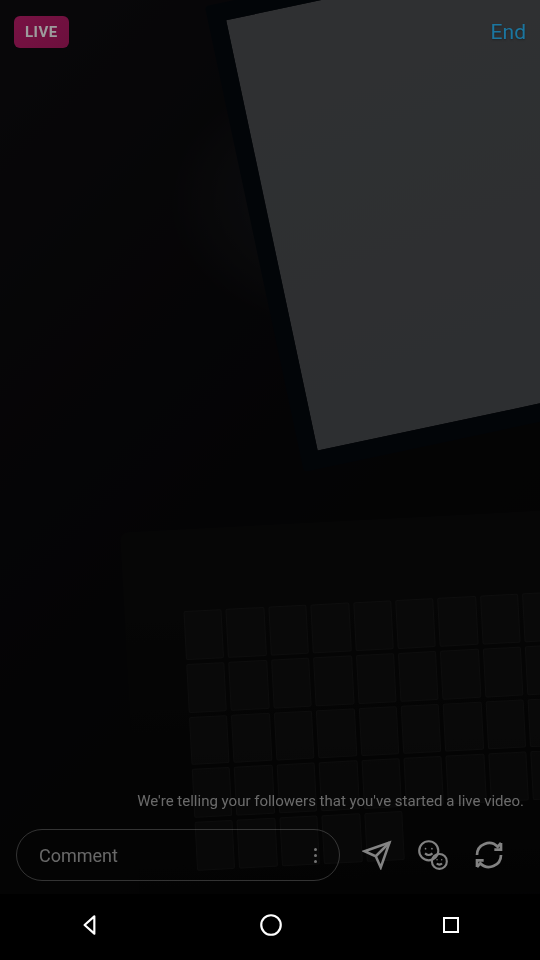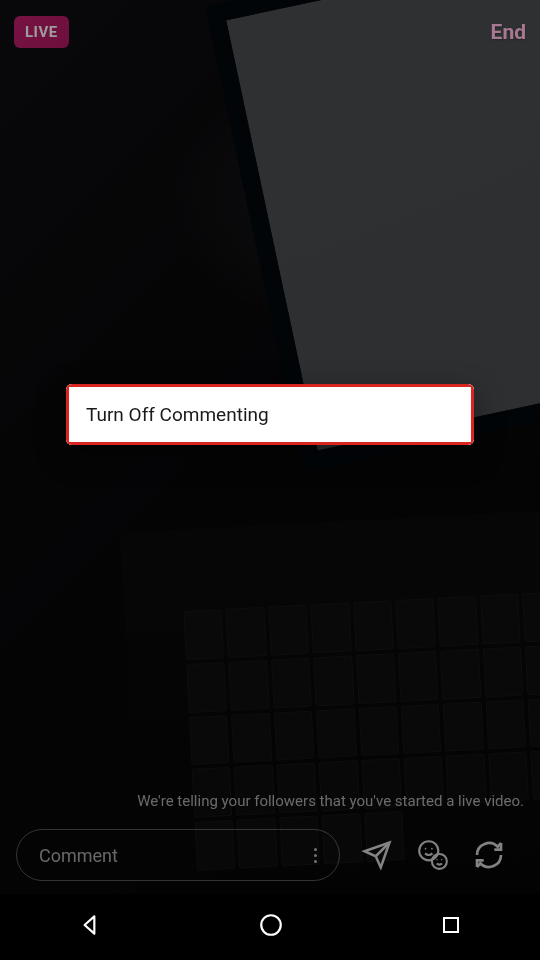--- a/index.html
+++ b/index.html
@@ -71,23 +71,23 @@
     background: linear-gradient(135deg, #c21b6b, #b01560);
     color: #fff;
     font-size: 15px;
     font-weight: 700;
     padding: 7px 11px;
     border-radius: 6px;
     letter-spacing: 0.5px;
     opacity: 0.6;
   }
   .end-btn {
-    color: #f9a8d4;
+    color: #0ea5e9;
     font-size: 21px;
-    font-weight: 700;
+    font-weight: 400;
     opacity: 0.6;
     text-shadow: 0 1px 2px rgba(0,0,0,0.5);
   }
   .status-text {
     position: absolute;
     left: 16px; right: 16px;
     bottom: 150px;
     color: #bdbdbd;
     font-size: 15px;
     opacity: 0.55;
@@ -255,21 +255,20 @@
       <svg viewBox="0 0 24 24" width="32" height="32">
         <path d="M3 12 a9 9 0 0 1 15.5 -6.2 L21 3"></path>
         <path d="M21 12 a9 9 0 0 1 -15.5 6.2 L3 21"></path>
         <polyline points="21 3 21 8 16 8" fill="none"></polyline>
         <polyline points="3 21 3 16 8 16" fill="none"></polyline>
       </svg>
     </div>
   </div>
 
   <div class="action-sheet">
-    <div class="sheet-item highlight">Turn Off Commenting</div>
   </div>
 
   <div class="nav-bar">
     <div>
       <svg viewBox="0 0 24 24" width="26" height="26">
         <path d="M16 4 L7 12 L16 20 Z" stroke-linejoin="round"></path>
       </svg>
     </div>
     <div>
       <svg viewBox="0 0 24 24" width="26" height="26">

